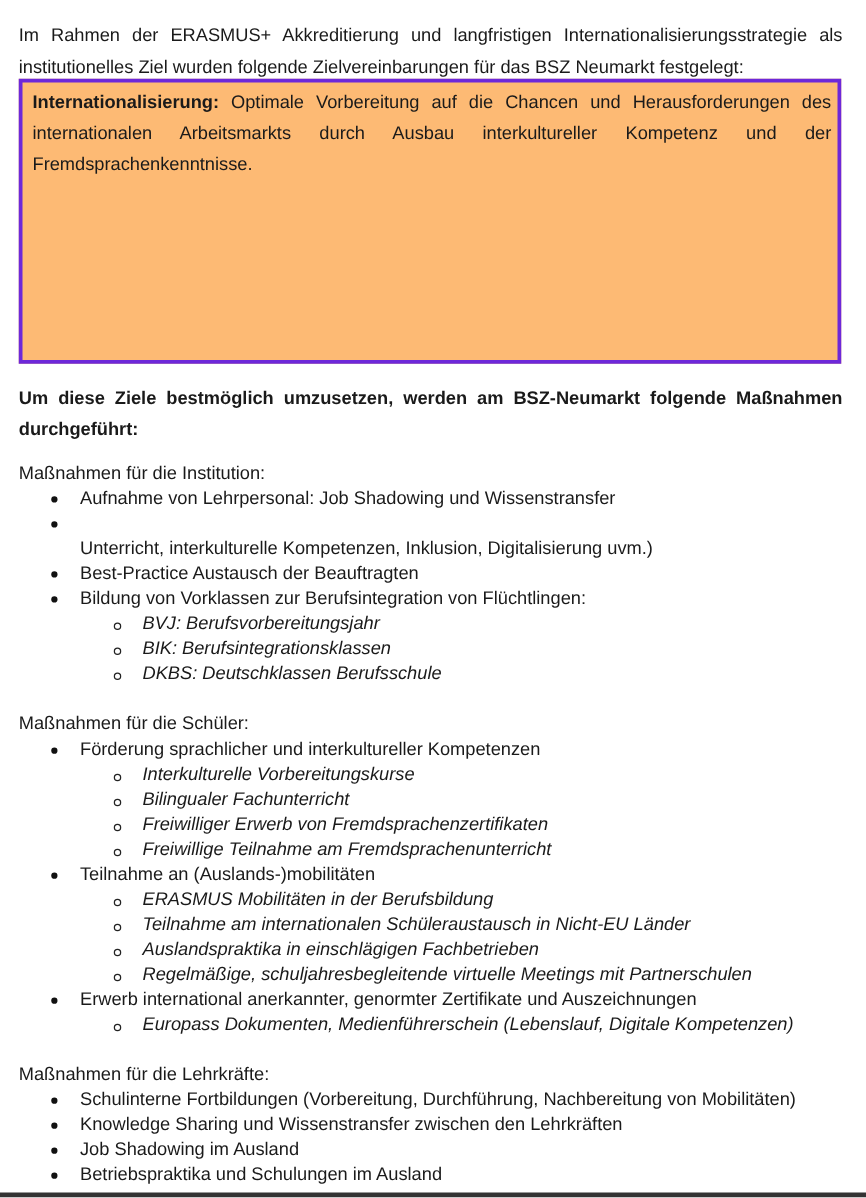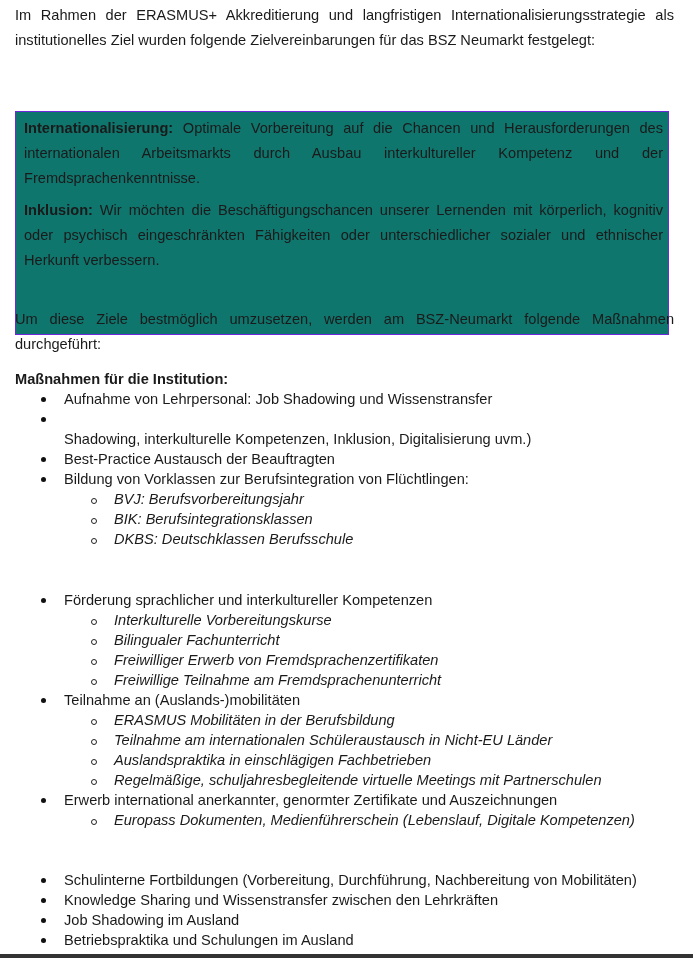--- a/index.html
+++ b/index.html
@@ -2,76 +2,77 @@
 <html><head>
 <meta charset="utf-8">
 <style>
   html, body { margin: 0; padding: 0; background: #ffffff; }
   body {
     width: 693px; height: 958px; position: relative; overflow: hidden;
     font-family: "Liberation Sans", sans-serif; font-size: 14.6px; color: #1a1a1a;
   }
   .page { position: absolute; left: 15px; top: 0; width: 659px; }
   p { margin: 0; }
-  .intro { line-height: 25px; text-align: justify; text-align-last: left; padding-top: 3px; }
+  .intro { line-height: 25px; text-align: justify; text-align-last: left; padding-top: 17px; }
   .goal-box {
     position: absolute; left: 0; top: 63px; width: 652px; height: 222px;
-    background: #0f766e; border: 1px solid #6d28d9; box-sizing: content-box; margin-top: 48px;
+    background: #fdba74; border: 3px solid #6d28d9; box-sizing: content-box;
   }
   .goal { position: absolute; left: 8px; width: 639px; line-height: 25px; text-align: justify; text-align-last: left; }
   .goal b { font-weight: bold; }
-  .after { position: absolute; left: 0; top: 307px; width: 659px; line-height: 25px; text-align: justify; text-align-last: left; }
-  .section-head { position: absolute; left: 0; font-weight: bold; line-height: 20px; }
+  .after { position: absolute; left: 0; top: 307px; width: 659px; line-height: 25px; text-align: justify; text-align-last: left; font-weight: bold; }
+  .section-head { position: absolute; left: 0; font-weight: normal; line-height: 20px; }
   ul { list-style: none; margin: 0; padding: 0; position: absolute; left: 0; width: 680px; }
   li { position: relative; line-height: 20px; }
   li.l1 { padding-left: 49px; }
   li.l1::before { content: ""; position: absolute; left: 26px; top: 8px; width: 5px; height: 5px; border-radius: 50%; background: #111; }
   li.l2 { padding-left: 99px; font-style: italic; }
   li.l2::before { content: ""; position: absolute; left: 76px; top: 9px; width: 4px; height: 4px; border-radius: 50%; border: 1px solid #222; }
   .bottom-bar { position: absolute; left: 0; bottom: 0; width: 693px; height: 4px; background: #333; }
 </style>
 </head>
 <body>
 
 <div class="page">
   <p class="intro">Im Rahmen der ERASMUS+ Akkreditierung und langfristigen Internationalisierungsstrategie als institutionelles Ziel wurden folgende Zielvereinbarungen für das BSZ Neumarkt festgelegt:</p>
 
   <div class="goal-box">
     <p class="goal" style="top:4px"><b>Internationalisierung:</b><span> Optimale Vorbereitung auf die Chancen und Herausforderungen des internationalen Arbeitsmarkts durch Ausbau interkultureller Kompetenz und der Fremdsprachenkenntnisse.</span></p>
-    <p class="goal" style="top:86px"><b>Inklusion:</b><span> Wir möchten die Beschäftigungschancen unserer Lernenden mit körperlich, kognitiv oder psychisch eingeschränkten Fähigkeiten oder unterschiedlicher sozialer und ethnischer Herkunft verbessern.</span></p>
   </div>
 
   <p class="after">Um diese Ziele bestmöglich umzusetzen, werden am BSZ-Neumarkt folgende Maßnahmen durchgeführt:</p>
 
   <div class="section-head" style="top:369px">Maßnahmen für die Institution:</div>
   <ul style="top:389px">
     <li class="l1">Aufnahme von Lehrpersonal: Job Shadowing und Wissenstransfer</li>
-    <li class="l1"><br><span>Shadowing, interkulturelle Kompetenzen, Inklusion, Digitalisierung uvm.)</span></li>
+    <li class="l1"><br><span>Unterricht, interkulturelle Kompetenzen, Inklusion, Digitalisierung uvm.)</span></li>
     <li class="l1">Best-Practice Austausch der Beauftragten</li>
     <li class="l1">Bildung von Vorklassen zur Berufsintegration von Flüchtlingen:</li>
     <li class="l2">BVJ: Berufsvorbereitungsjahr</li>
     <li class="l2">BIK: Berufsintegrationsklassen</li>
     <li class="l2">DKBS: Deutschklassen Berufsschule</li>
   </ul>
 
+  <div class="section-head" style="top:569px">Maßnahmen für die Schüler:</div>
   <ul style="top:590px">
     <li class="l1">Förderung sprachlicher und interkultureller Kompetenzen</li>
     <li class="l2">Interkulturelle Vorbereitungskurse</li>
     <li class="l2">Bilingualer Fachunterricht</li>
     <li class="l2">Freiwilliger Erwerb von Fremdsprachenzertifikaten</li>
     <li class="l2">Freiwillige Teilnahme am Fremdsprachenunterricht</li>
     <li class="l1">Teilnahme an (Auslands-)mobilitäten</li>
     <li class="l2">ERASMUS Mobilitäten in der Berufsbildung</li>
     <li class="l2">Teilnahme am internationalen Schüleraustausch in Nicht-EU Länder</li>
     <li class="l2">Auslandspraktika in einschlägigen Fachbetrieben</li>
     <li class="l2">Regelmäßige, schuljahresbegleitende virtuelle Meetings mit Partnerschulen</li>
     <li class="l1">Erwerb international anerkannter, genormter Zertifikate und Auszeichnungen</li>
     <li class="l2">Europass Dokumenten, Medienführerschein (Lebenslauf, Digitale Kompetenzen)</li>
   </ul>
 
+  <div class="section-head" style="top:850px">Maßnahmen für die Lehrkräfte:</div>
   <ul style="top:870px">
     <li class="l1">Schulinterne Fortbildungen (Vorbereitung, Durchführung, Nachbereitung von Mobilitäten)</li>
     <li class="l1">Knowledge Sharing und Wissenstransfer zwischen den Lehrkräften</li>
     <li class="l1">Job Shadowing im Ausland</li>
     <li class="l1">Betriebspraktika und Schulungen im Ausland</li>
   </ul>
 </div>
 
 <div class="bottom-bar"></div>
 

